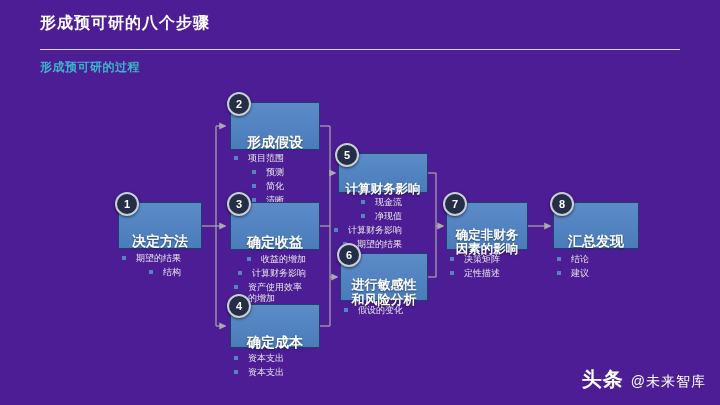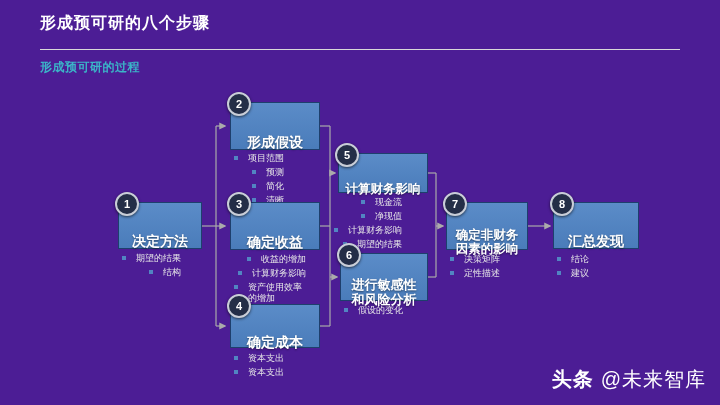--- a/index.html
+++ b/index.html
@@ -53,21 +53,21 @@
     line-height:11px;word-break:break-all;
   }
   
   .connectors{position:absolute;left:0;top:0;}
   
   .watermark{
     position:absolute;right:14px;top:366px;color:#fff;
     display:flex;align-items:baseline;gap:7px;margin-left:28px;
   }
   .wm-brand{font-size:20px;font-weight:900;letter-spacing:1px;}
-  .wm-handle{font-size:20px;font-weight:400;letter-spacing:1px;}
+  .wm-handle{font-size:14px;font-weight:400;letter-spacing:1px;}
 </style>
 </head>
 <body>
 
 <div class="slide">
 
   <h1 class="title">形成预可研的八个步骤</h1>
   <div class="divider"></div>
   <div class="subtitle">形成预可研的过程</div>
 

